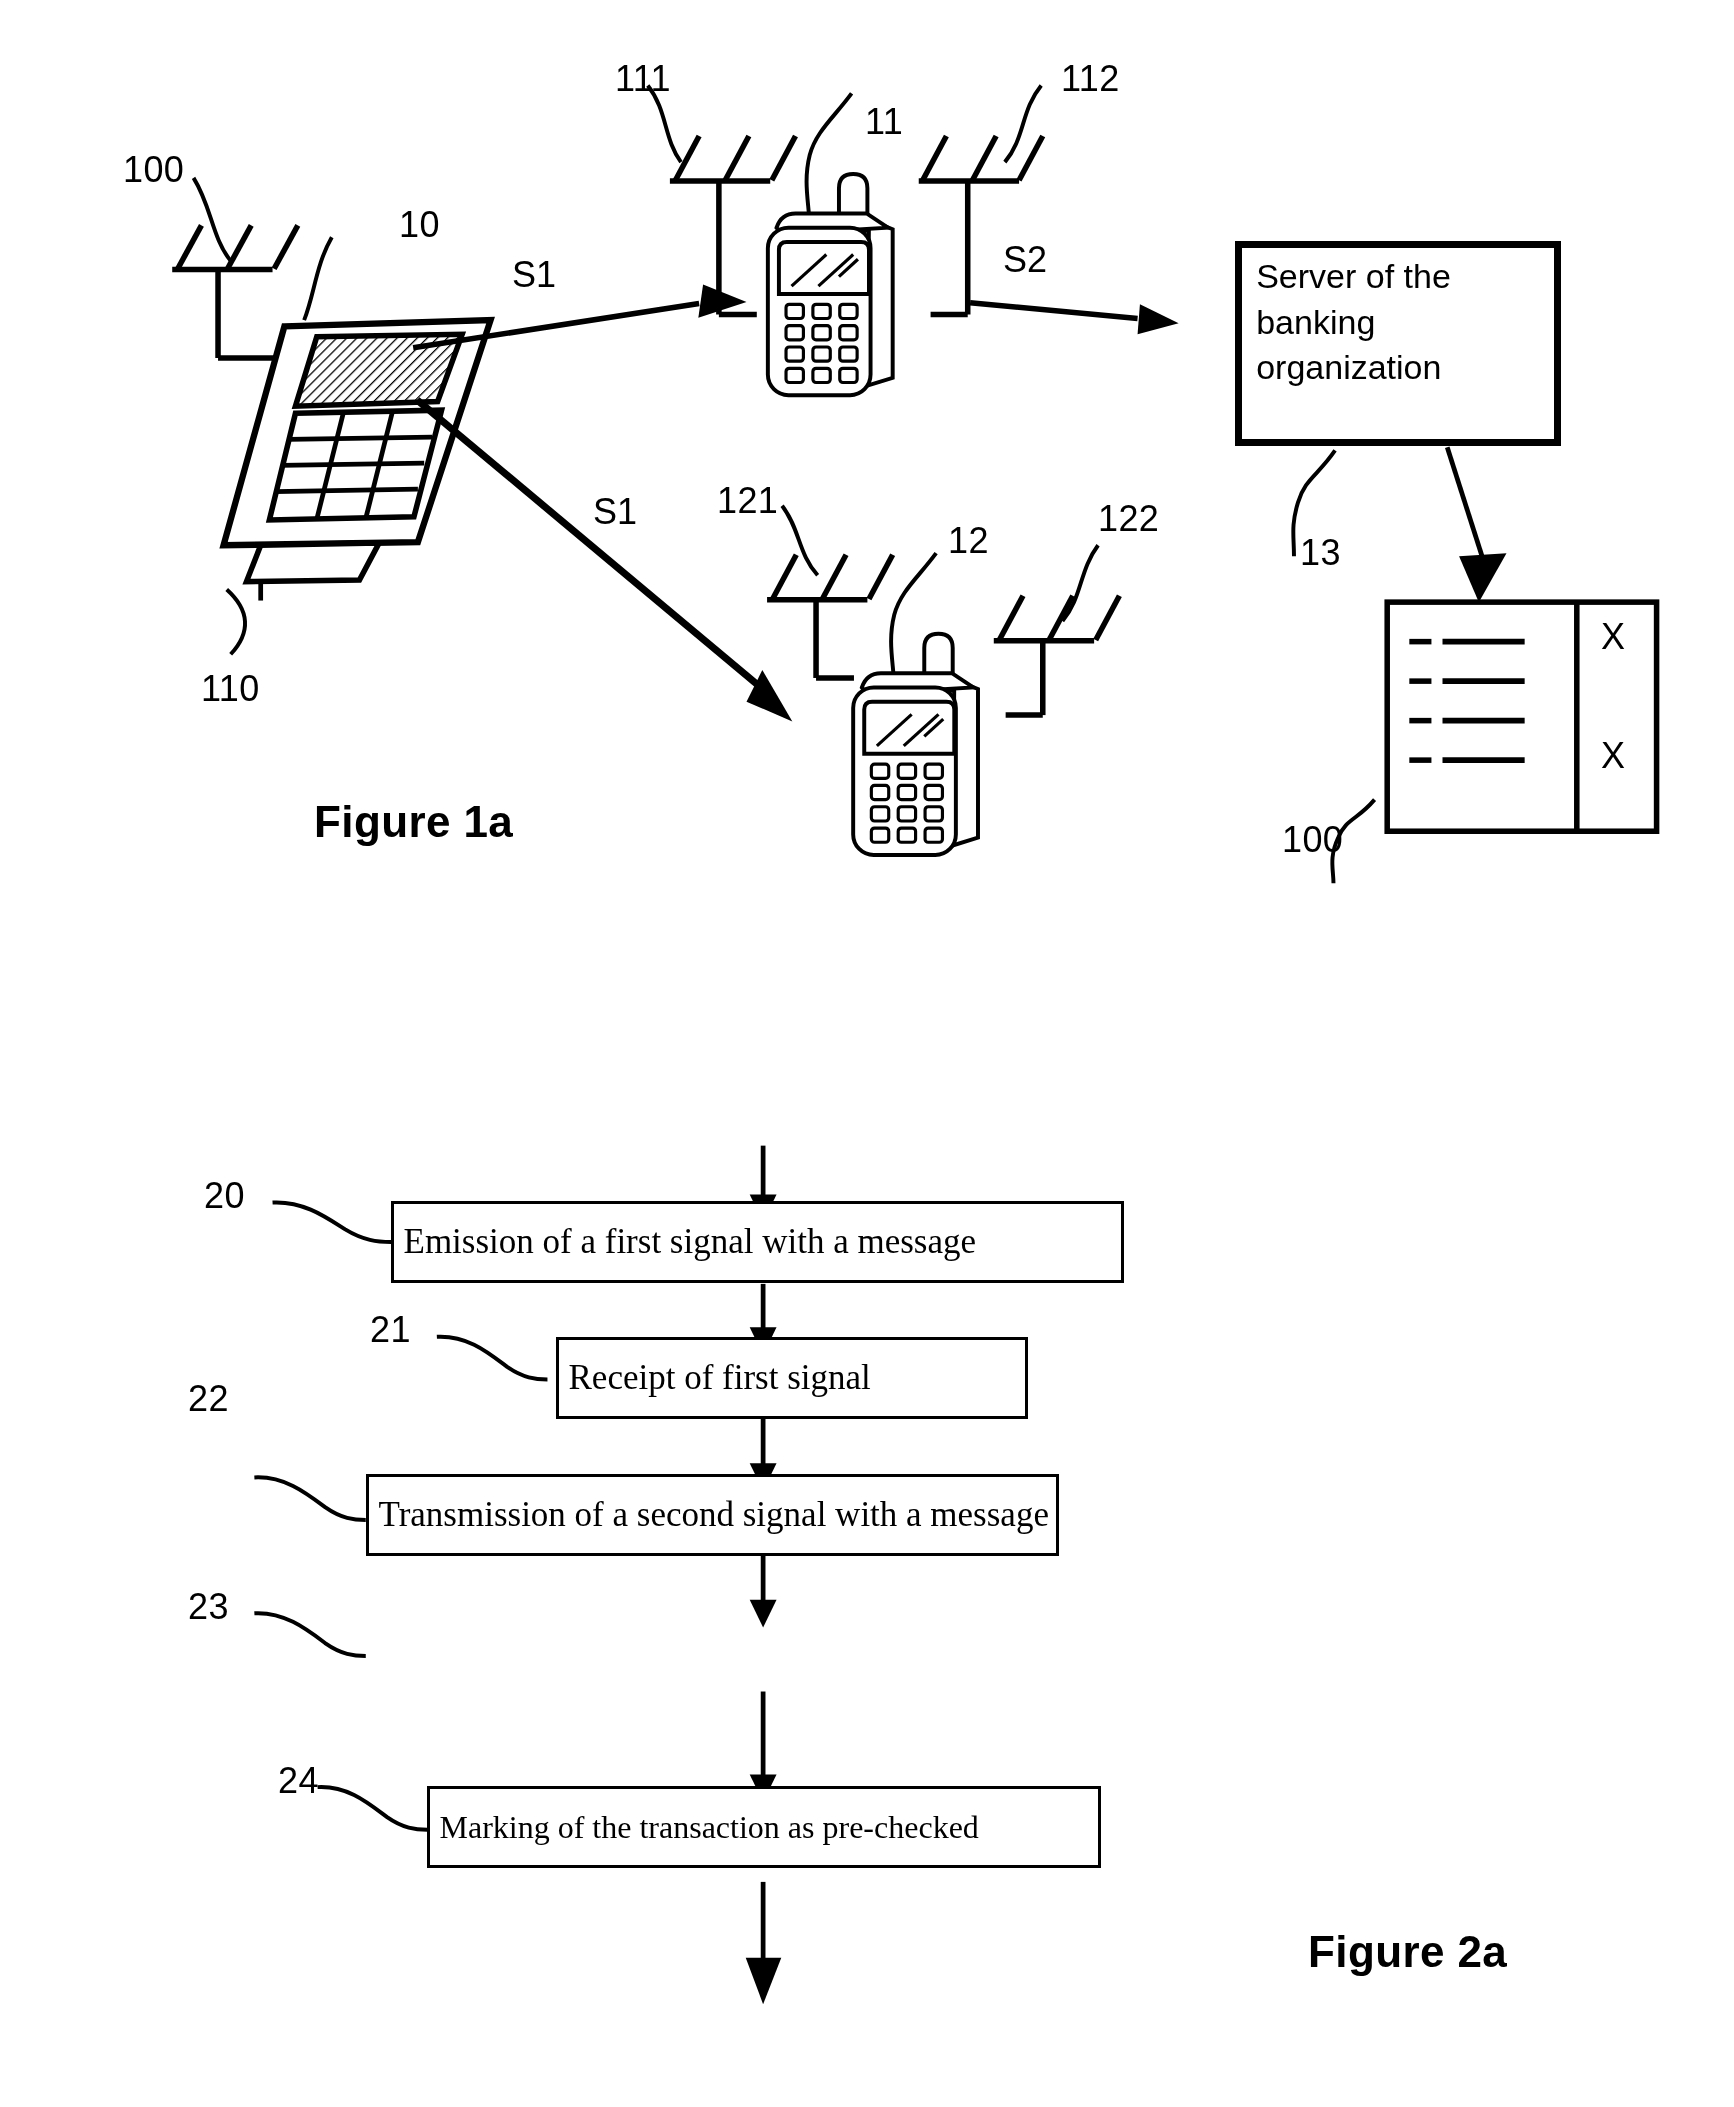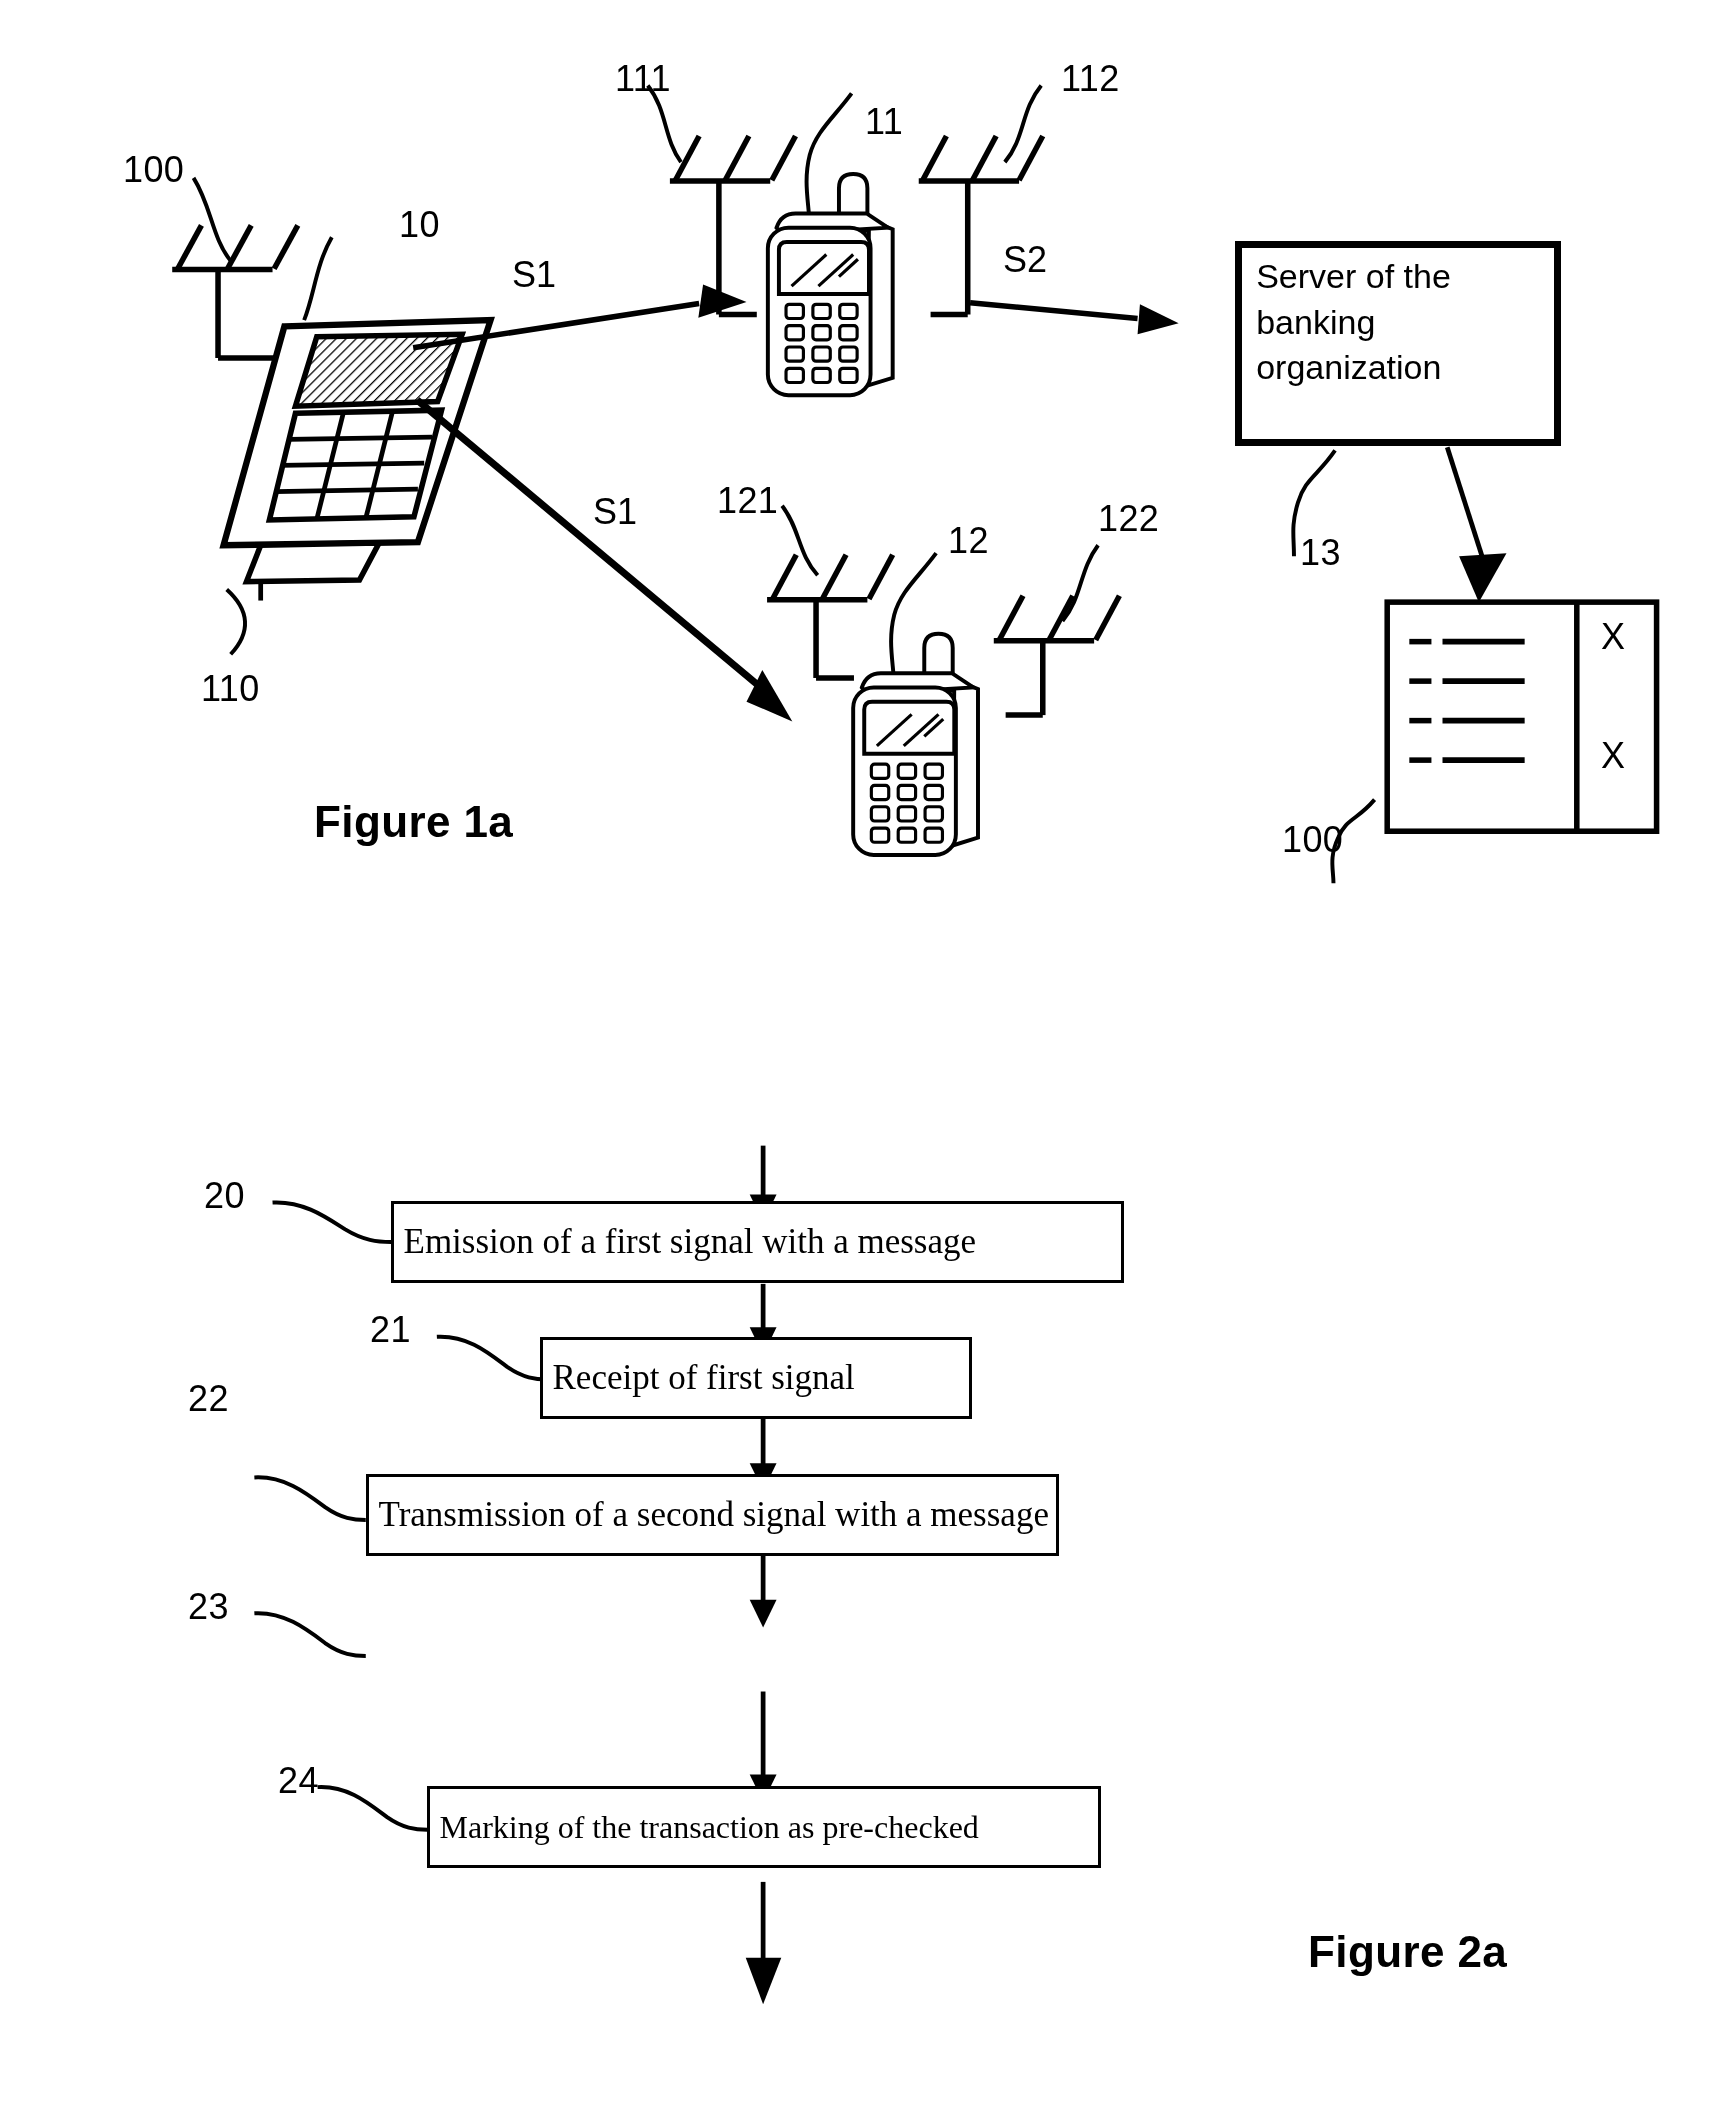--- a/index.html
+++ b/index.html
@@ -354,21 +354,21 @@
   <div class="abs x-mark" style="left:1601px; top:735px;">X</div>
 
   <div class="abs fig-caption" style="left:314px; top:797px;">Figure 1a</div>
 
   <div class="abs ref-num" style="left:204px; top:1175px;">20</div>
   <div class="flow-box" style="left:391px; top:1201px; width:733px; height:82px;">
     <span class="flow-text">Emission of a first signal with a message</span>
   </div>
 
   <div class="abs ref-num" style="left:370px; top:1309px;">21</div>
-  <div class="flow-box" style="left:540px; top:1337px; width:432px; height:82px;">
+  <div class="flow-box" style="left:556px; top:1337px; width:472px; height:82px;">
     <span class="flow-text">Receipt of first signal</span>
   </div>
 
   <div class="abs ref-num" style="left:188px; top:1378px;">22</div>
   <div class="flow-box" style="left:366px; top:1474px; width:693px; height:82px;">
     <span class="flow-text">Transmission of a second signal with a message</span>
   </div>
 
   <div class="abs ref-num" style="left:188px; top:1586px;">23</div>
 

